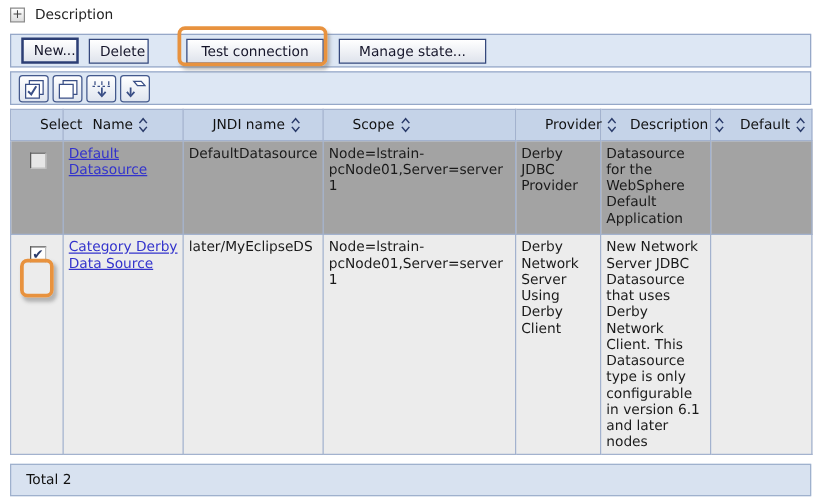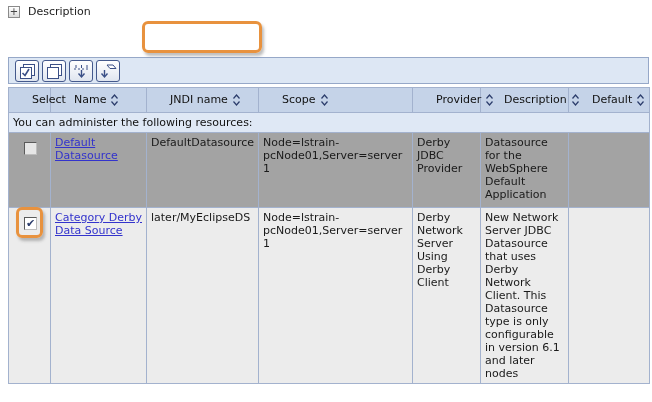--- a/index.html
+++ b/index.html
@@ -93,20 +93,26 @@
 </head>
 <body>
 
 <div class="screen">
 
   <div class="pref-row">
     <span class="plus-box">+</span>
     <span class="pref-label">Description</span>
   </div>
 
+  <div class="band band-buttons">
+    <button class="btn btn-default btn-new">New...</button>
+    <button class="btn btn-delete">Delete</button>
+    <button class="btn btn-test">Test connection</button>
+    <button class="btn btn-manage">Manage state...</button>
+  </div>
 
   <div class="band band-icons">
     <span class="icon-btn ib-1">
       <svg width="17" height="17" viewBox="0 0 17 17">
         <rect x="4.5" y="1.5" width="11" height="11" fill="#ffffff" stroke="#3a4f86"></rect>
         <rect x="1.5" y="4.5" width="11" height="11" fill="#ffffff" stroke="#3a4f86"></rect>
         <path d="M3.5 10 L6 12.5 L10 6" stroke="#3a4f86" stroke-width="1.6" fill="none"></path>
       </svg>
     </span>
     <span class="icon-btn ib-2">
@@ -162,23 +168,20 @@
               <path d="M1.5 8.5 L4.5 12 L7.5 8.5" fill="none" stroke="#2b3c6b" stroke-width="1.2"></path>
             </svg></th>
       <th><span>Description</span><svg class="sort" width="9" height="14" viewBox="0 0 9 14">
               <path d="M1.5 5.5 L4.5 2 L7.5 5.5" fill="none" stroke="#2b3c6b" stroke-width="1.2"></path>
               <path d="M1.5 8.5 L4.5 12 L7.5 8.5" fill="none" stroke="#2b3c6b" stroke-width="1.2"></path>
             </svg></th>
       <th><span>Default</span><svg class="sort" width="9" height="14" viewBox="0 0 9 14">
               <path d="M1.5 5.5 L4.5 2 L7.5 5.5" fill="none" stroke="#2b3c6b" stroke-width="1.2"></path>
               <path d="M1.5 8.5 L4.5 12 L7.5 8.5" fill="none" stroke="#2b3c6b" stroke-width="1.2"></path>
             </svg></th>
-    </tr>
-    <tr>
-      <td class="caption-cell" colspan="7">You can administer the following resources:</td>
     </tr>
     <tr class="row-1">
       <td><span class="cb cb-disabled"></span></td>
       <td><a class="res-link">Default Datasource</a></td>
       <td>DefaultDatasource</td>
       <td>Node=lstrain-pcNode01,Server=server1</td>
       <td>Derby JDBC Provider</td>
       <td>Datasource for the WebSphere Default Application</td>
       <td></td>
     </tr>
@@ -187,17 +190,20 @@
       <td><a class="res-link">Category Derby Data Source</a></td>
       <td>later/MyEclipseDS</td>
       <td>Node=lstrain-pcNode01,Server=server1</td>
       <td>Derby Network Server Using Derby Client</td>
       <td>New Network Server JDBC Datasource that uses Derby Network Client. This Datasource type is only configurable in version 6.1 and later nodes</td>
       <td></td>
     </tr>
   </tbody>
     </table>
 
+  <div class="footer-band">
+    <span>Total 2</span>
+  </div>
 
   <div class="hl hl-test"></div>
   <div class="hl hl-check"></div>
 
 </div>
 
 </body></html>

